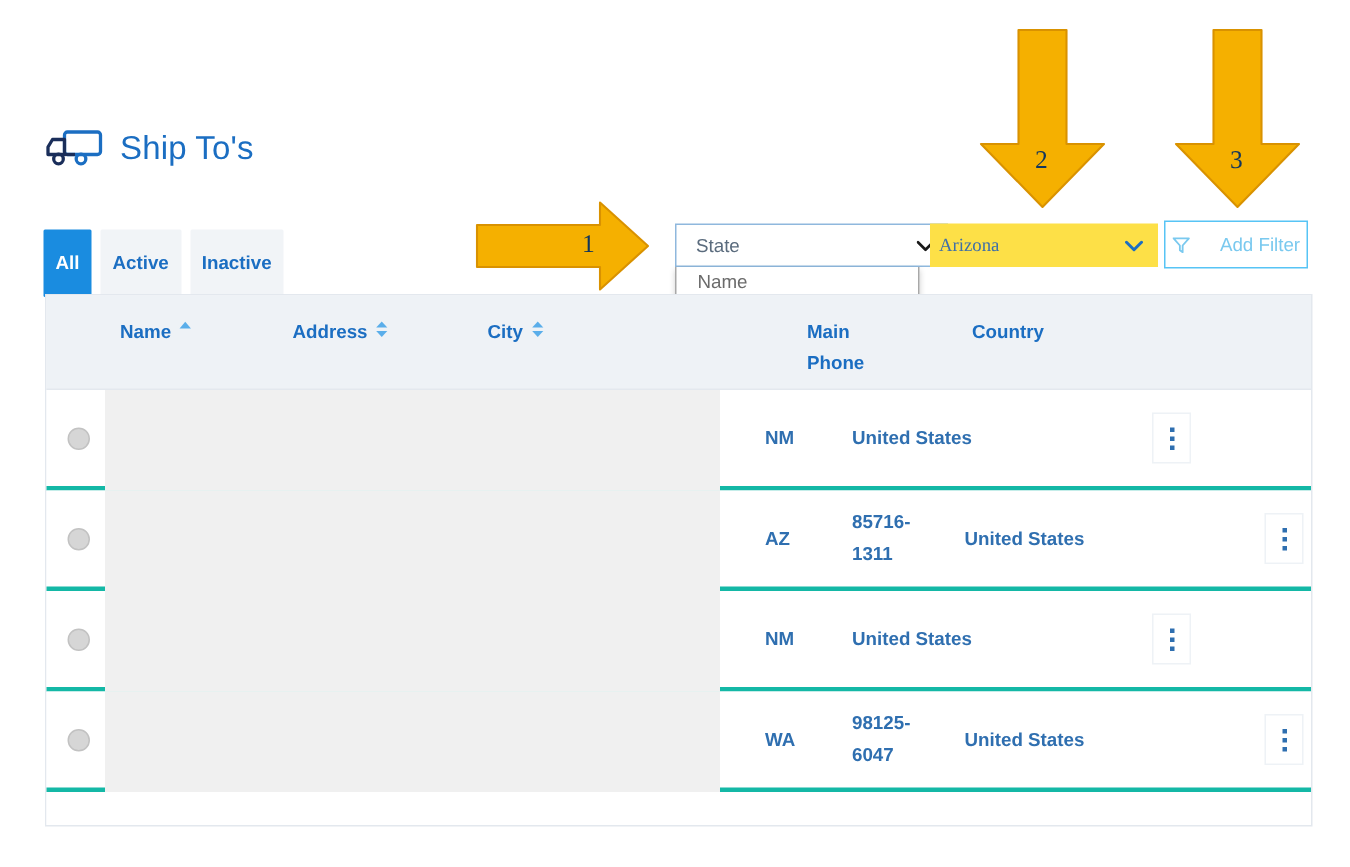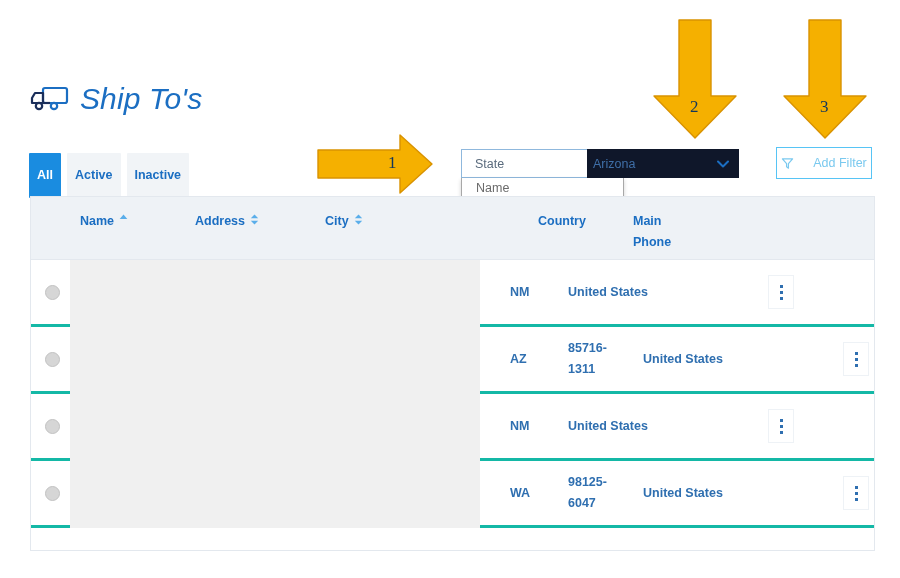--- a/index.html
+++ b/index.html
@@ -12,37 +12,37 @@
   }
   #stage { position: relative; width: 900px; height: 578px; background: #fff; }
 
   
   .title-row {
     position: absolute; left: 30px; top: 84px;
     display: flex; align-items: center; gap: 10px;
   }
   .truck-icon { width: 40px; height: 30px; display:block; }
   .page-title {
-    font-size: 30px; color: #1b6ec2; font-weight: 400;
-    letter-spacing: 0.1px; line-height: 1; font-style: italic;
+    font-size: 22px; color: #1b6ec2; font-weight: 400;
+    letter-spacing: 0.1px; line-height: 1;
   }
 
   
   .tabs { position: absolute; left: 29px; top: 153px; display: flex; gap: 6px; }
   .tab {
     font-size: 12.5px; font-weight: 700; color: #1b6ec2;
     padding: 16px 8px; background: #f1f4f7; border-radius: 1px;
     cursor: pointer; line-height: 13px;
   }
   .tab.active { background: #1a8ce0; color: #ffffff; }
 
   
   .filter-select-wrap {
     position: absolute; left: 450px; top: 149px;
-    width: 182px; height: 29px; margin-left: 11px;
+    width: 182px; height: 29px;
   }
   .filter-select {
     width: 100%; height: 100%;
     border: 1px solid #8fb8dd; background: #fff;
     display: flex; align-items: center; justify-content: space-between;
     padding: 0 8px 0 13px; cursor: pointer;
   }
   .filter-select .val { font-size: 12.5px; color: #5a6b7d; }
   .chev { width: 12px; height: 8px; display:block; }
 
@@ -52,25 +52,25 @@
     box-shadow: 0 2px 4px rgba(0,0,0,0.18);
     padding: 2px 0 1px 0;
   }
   .dd-opt {
     font-size: 12.5px; color: #6b6b6b; line-height: 15px;
     padding: 1px 0 1px 14px; cursor: pointer; white-space: nowrap;
   }
   .dd-opt.selected { background: #1556b0; color: #ffffff; font-weight: 600; }
 
   .value-select {
-    position: absolute; left: 587px; top: 149px;
+    position: absolute; left: 620px; top: 149px;
     width: 152px; height: 29px;
-    background: #0f172a; border: none;
+    background: #fde047; border: none;
     display: flex; align-items: center; justify-content: space-between;
-    padding: 0 10px 0 6px; cursor: pointer;
+    padding: 0 10px 0 6px; cursor: pointer; font-family: Liberation Serif, serif;
   }
   .value-select .val { font-size: 12.5px; color: #3f6fa8; }
 
   .add-filter-btn {
     position: absolute; left: 776px; top: 147px;
     width: 96px; height: 32px;
     border: 1px solid #57c4f5; background: #ffffff;
     display: flex; align-items: center; justify-content: center; gap: 19px;
     cursor: pointer;
   }
@@ -221,29 +221,29 @@
         <span>City</span>
         <svg class="sort-ico" width="9" height="11" viewBox="0 0 9 11">
           <path d="M4.5 0.4 L8.2 4.3 H0.8 Z" fill="#5aaeea"></path>
           <path d="M4.5 10.6 L0.8 6.7 H8.2 Z" fill="#5aaeea"></path>
         </svg>
       </div>
 
       <div class="th c-state"></div>
       <div class="th c-zip"></div>
 
-      <div class="th c-ctry">
-        <span>Country</span>
-      </div>
-
       <div class="th c-phone">
         <span>
           <span>Main</span><br>
           <span>Phone</span>
         </span>
+      </div>
+
+      <div class="th c-ctry">
+        <span>Country</span>
       </div>
 
       <div class="th c-act"></div>
     </div>
 
     <div class="trow">
       <div class="redact"></div>
       <div class="c-sel" style="display:flex;">
         <div class="radio"></div>
       </div>

